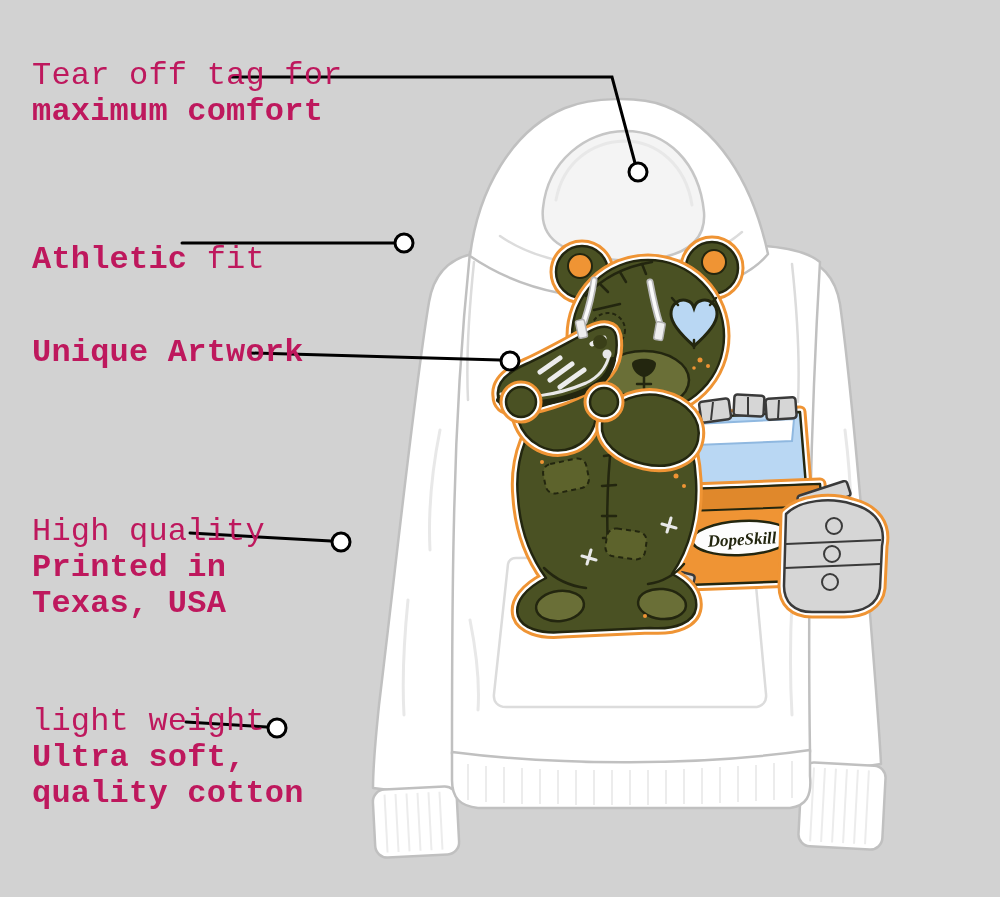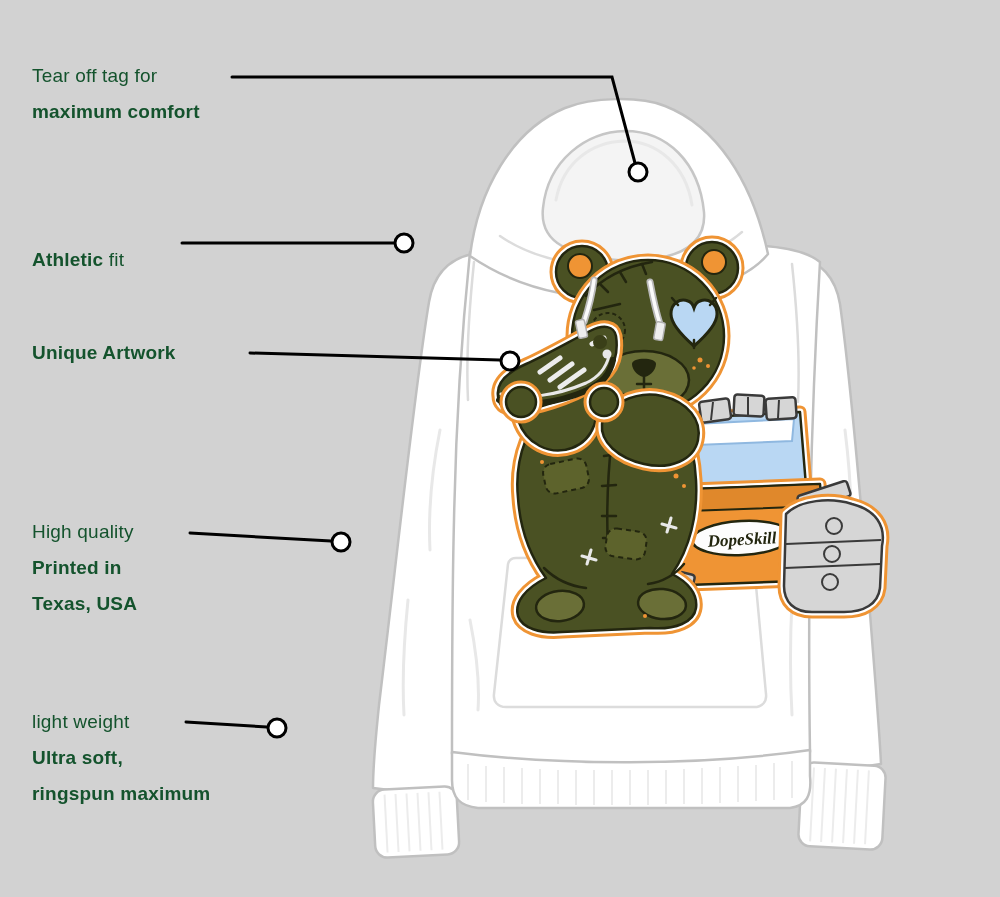--- a/index.html
+++ b/index.html
@@ -6,25 +6,26 @@
   .stage{
     position:relative;
     width:1000px;height:897px;
     background:#d2d2d2;
     overflow:hidden;
     font-family:"Liberation Sans", sans-serif;
   }
   .art{position:absolute;left:0;top:0;}
   .callout{
     position:absolute;
-    font-size:19px;
+    font-size:32px;
     line-height:36px;
-    color:#14532d;
+    color:#be185d;
     letter-spacing:.2px;
     white-space:nowrap;
+    font-family:Liberation Mono, monospace;
   }
   .callout .b{font-weight:700;}
   .callout .r{font-weight:400;}
 
   
   .hw{fill:#ffffff;stroke:#c0c0c0;stroke-width:2.5;stroke-linejoin:round;}
   .seam{stroke:#dcdcdc;stroke-width:2.5;fill:none;stroke-linecap:round;}
   .fold{stroke:#e8e8e8;stroke-width:3;fill:none;stroke-linecap:round;}
   .rib{stroke:#ececec;stroke-width:2;fill:none;}
 
@@ -280,16 +281,16 @@
     <div><span class="b">Texas, USA</span></div>
   </div>
 
   <div class="callout" style="left:32px;top:335px">
     <span class="b">Unique Artwork</span>
   </div>
 
   <div class="callout" style="left:32px;top:704px">
     <div><span class="r">light weight</span></div>
     <div><span class="b">Ultra soft,</span></div>
-    <div><span class="b">ringspun maximum</span></div>
+    <div><span class="b">quality cotton</span></div>
   </div>
 
 </div>
 
 </body></html>

